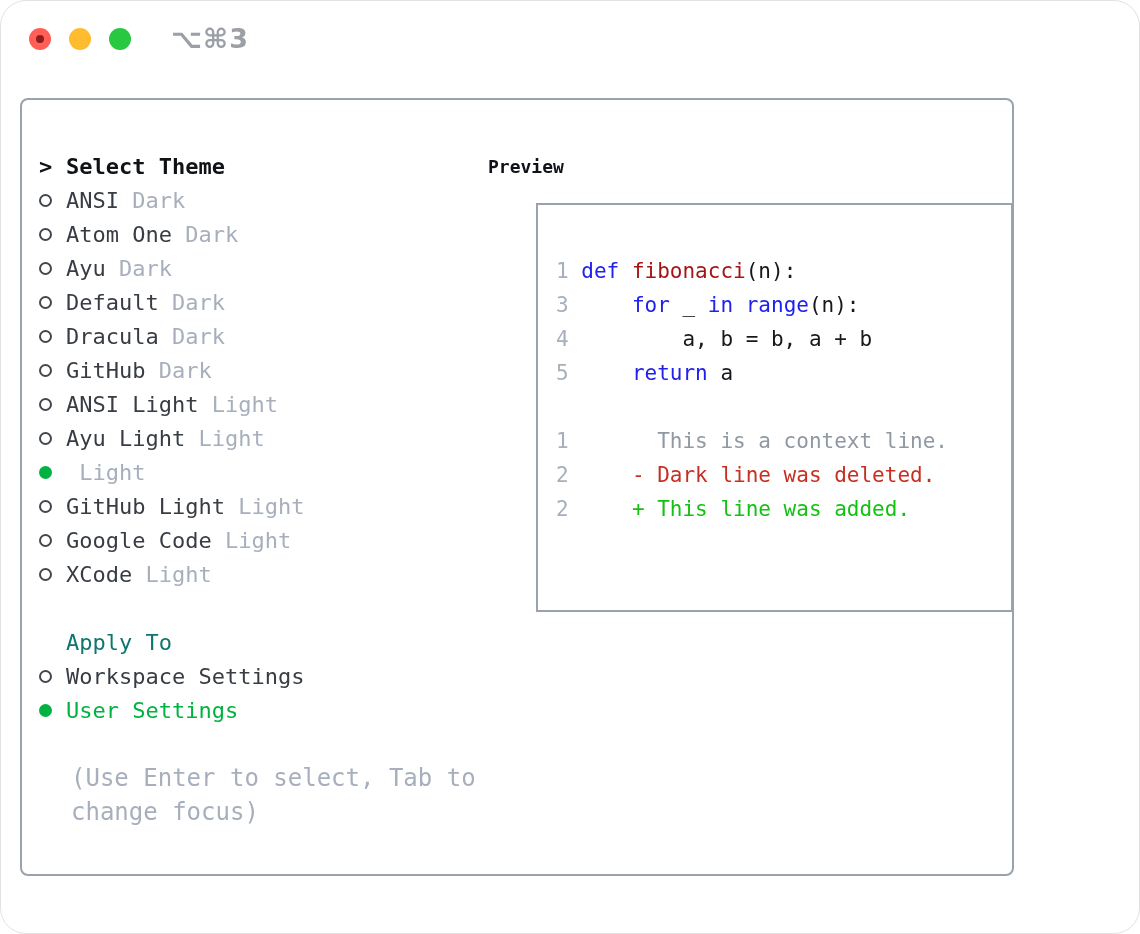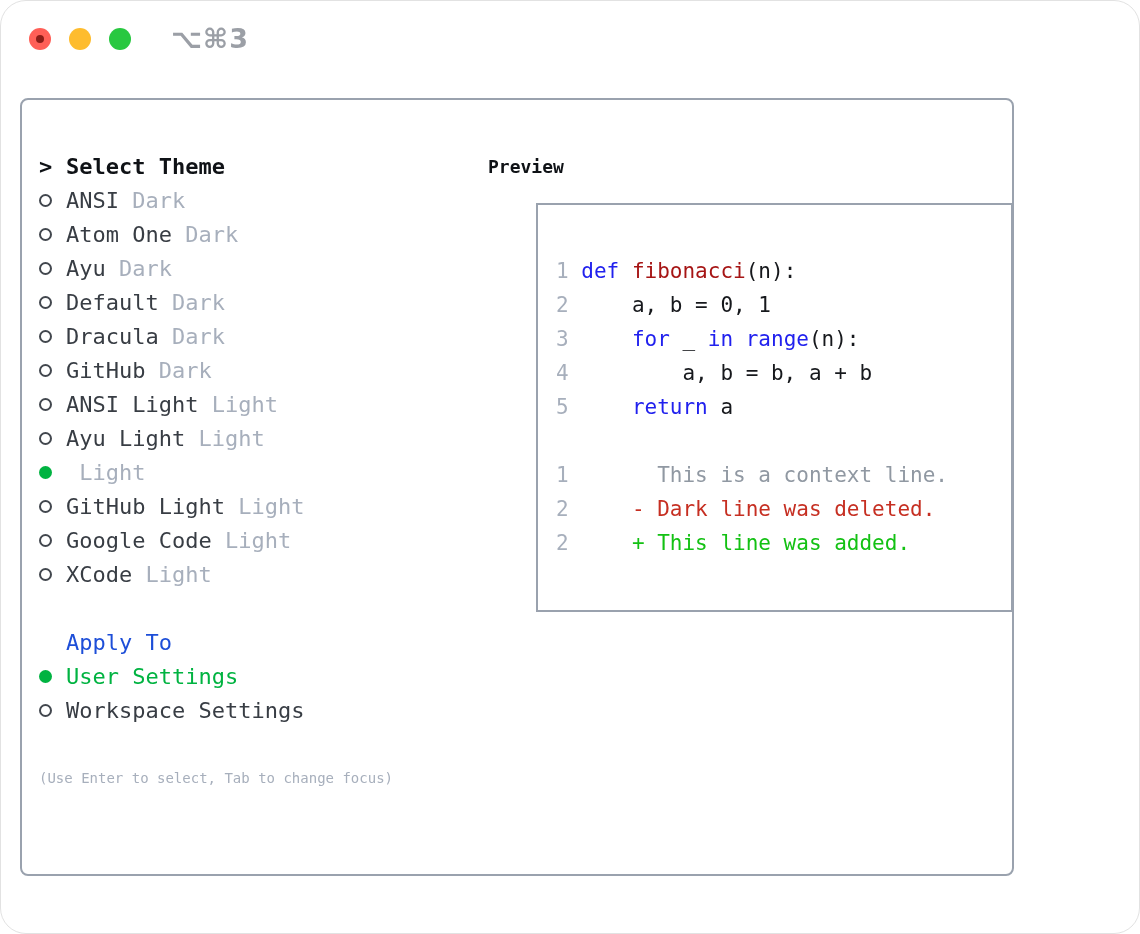--- a/index.html
+++ b/index.html
@@ -36,25 +36,25 @@
   .left-col{position:absolute;left:17px;top:49px;width:450px;}
   .row{display:flex;align-items:center;height:34px;font-size:22px;white-space:pre;}
   .marker{width:27px;flex:0 0 27px;display:flex;align-items:center;}
   .pointer{font-weight:bold;color:var(--header-black);}
   .header-label{font-weight:bold;color:var(--header-black);}
   .radio{width:13px;height:13px;border-radius:50%;box-sizing:border-box;border:2px solid #42474e;background:transparent;}
   .radio.on{border:none;background:var(--accent-green);}
   .item-name{color:var(--text-dark);text-align:center;}
   .item-name.sel{color:var(--accent-green);}
   .item-variant{color:var(--muted-gray);}
-  .subheader{color:#1d4ed8;}
+  .subheader{color:#0f766e;}
   .spacer{height:34px;}
   .hint{
-    margin-top:0;width:420px;font-size:14px;line-height:34px;color:var(--muted-gray);
-    white-space:normal;word-break:normal;
+    margin-top:0;width:420px;font-size:24px;line-height:34px;color:var(--muted-gray);
+    white-space:normal;word-break:normal;margin-left:32px;
   }
   
   .preview-title{
     position:absolute;left:466px;top:49px;height:34px;display:flex;align-items:center;
     font-size:18px;font-weight:bold;color:var(--header-black);
   }
   .preview-box{
     position:absolute;left:514px;top:103px;width:477px;height:409px;
     border:2px solid var(--border-gray);box-sizing:border-box;background:#fff;
     padding:49px 0 0 18px;overflow:hidden;
@@ -106,35 +106,34 @@
         </div>
 
       <div class="spacer"></div>
 
       <div class="row">
         <span class="marker"></span>
         <span class="subheader">Apply To</span>
       </div>
 
       <div id="apply-items">
+          <div class="row"><span class="marker"><span class="radio"></span></span><span class="item-name">Workspace Settings</span></div>
           <div class="row"><span class="marker"><span class="radio on"></span></span><span class="item-name sel">User Settings</span></div>
-          <div class="row"><span class="marker"><span class="radio"></span></span><span class="item-name">Workspace Settings</span></div>
         </div>
 
       <div class="spacer"></div>
 
       <div class="hint">(Use Enter to select, Tab to change focus)</div>
     </div>
 
     <div class="preview-title">Preview</div>
 
     <div class="preview-box">
       <div id="preview-lines">
           <div class="pline"><span class="lnum">1</span><span class="tok-pl"> </span><span class="tok-kw">def</span><span class="tok-pl"> </span><span class="tok-fn">fibonacci</span><span class="tok-pl">(n):</span></div>
-          <div class="pline"><span class="lnum">2</span><span class="tok-pl"> </span><span class="tok-pl">    a, b = 0, 1</span></div>
           <div class="pline"><span class="lnum">3</span><span class="tok-pl"> </span><span class="tok-pl">    </span><span class="tok-kw">for</span><span class="tok-pl"> _ </span><span class="tok-kw">in</span><span class="tok-pl"> </span><span class="tok-kw">range</span><span class="tok-pl">(n):</span></div>
           <div class="pline"><span class="lnum">4</span><span class="tok-pl"> </span><span class="tok-pl">        a, b = b, a + b</span></div>
           <div class="pline"><span class="lnum">5</span><span class="tok-pl"> </span><span class="tok-pl">    </span><span class="tok-kw">return</span><span class="tok-pl"> a</span></div>
           <div class="pline"><span class="lnum"></span></div>
           <div class="pline"><span class="lnum">1</span><span class="tok-pl"> </span><span class="tok-ctx">      This is a context line.</span></div>
           <div class="pline"><span class="lnum">2</span><span class="tok-pl"> </span><span class="tok-del">    - Dark line was deleted.</span></div>
           <div class="pline"><span class="lnum">2</span><span class="tok-pl"> </span><span class="tok-add">    + This line was added.</span></div>
         </div>
     </div>
 

